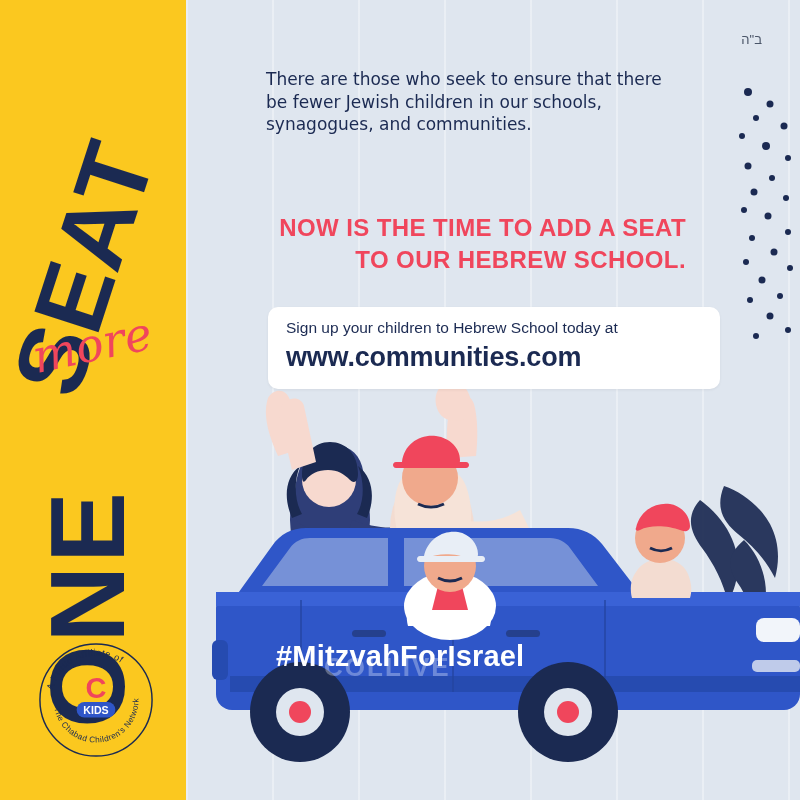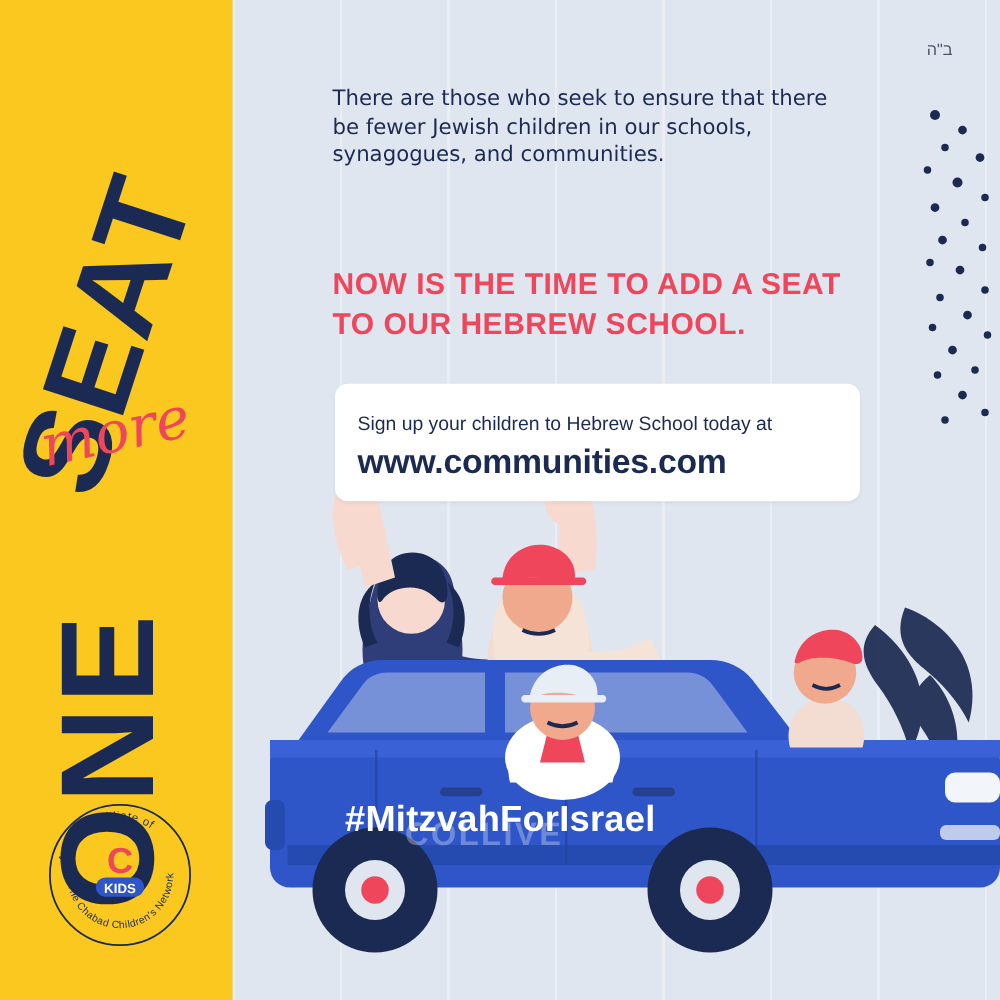--- a/index.html
+++ b/index.html
@@ -96,29 +96,30 @@
   .headline {
     position: absolute;
     left: 266px; top: 212px;
     width: 420px;
     color: #f0465c;
     font-weight: bold;
     font-size: 24px;
     line-height: 1.34;
     letter-spacing: 0.4px;
     z-index: 7;
+    text-align: right;
   }
 
   .cta-card {
     position: absolute;
     left: 268px; top: 307px;
-    width: 420px;
+    width: 452px;
     background: #ffffff;
     border-radius: 10px;
-    padding: 24px 18px 16px 18px;
+    padding: 12px 18px 16px 18px;
     z-index: 7;
     box-shadow: 0 1px 3px rgba(0,0,0,0.06);
   }
   .cta-card .cta-line {
     color: #1b2a52;
     font-size: 15.5px;
     margin-bottom: 5px;
   }
   .cta-card .cta-url {
     color: #1b2a52;

